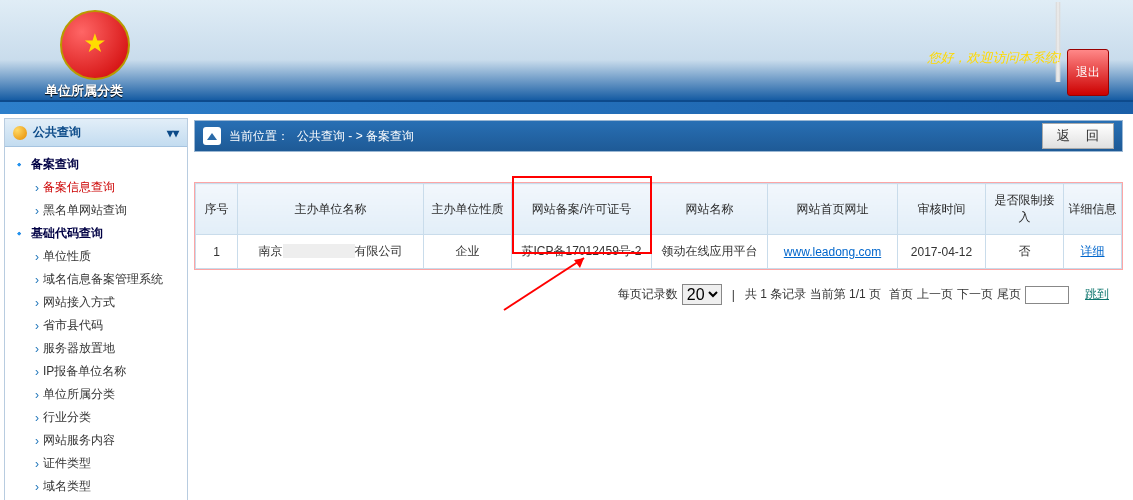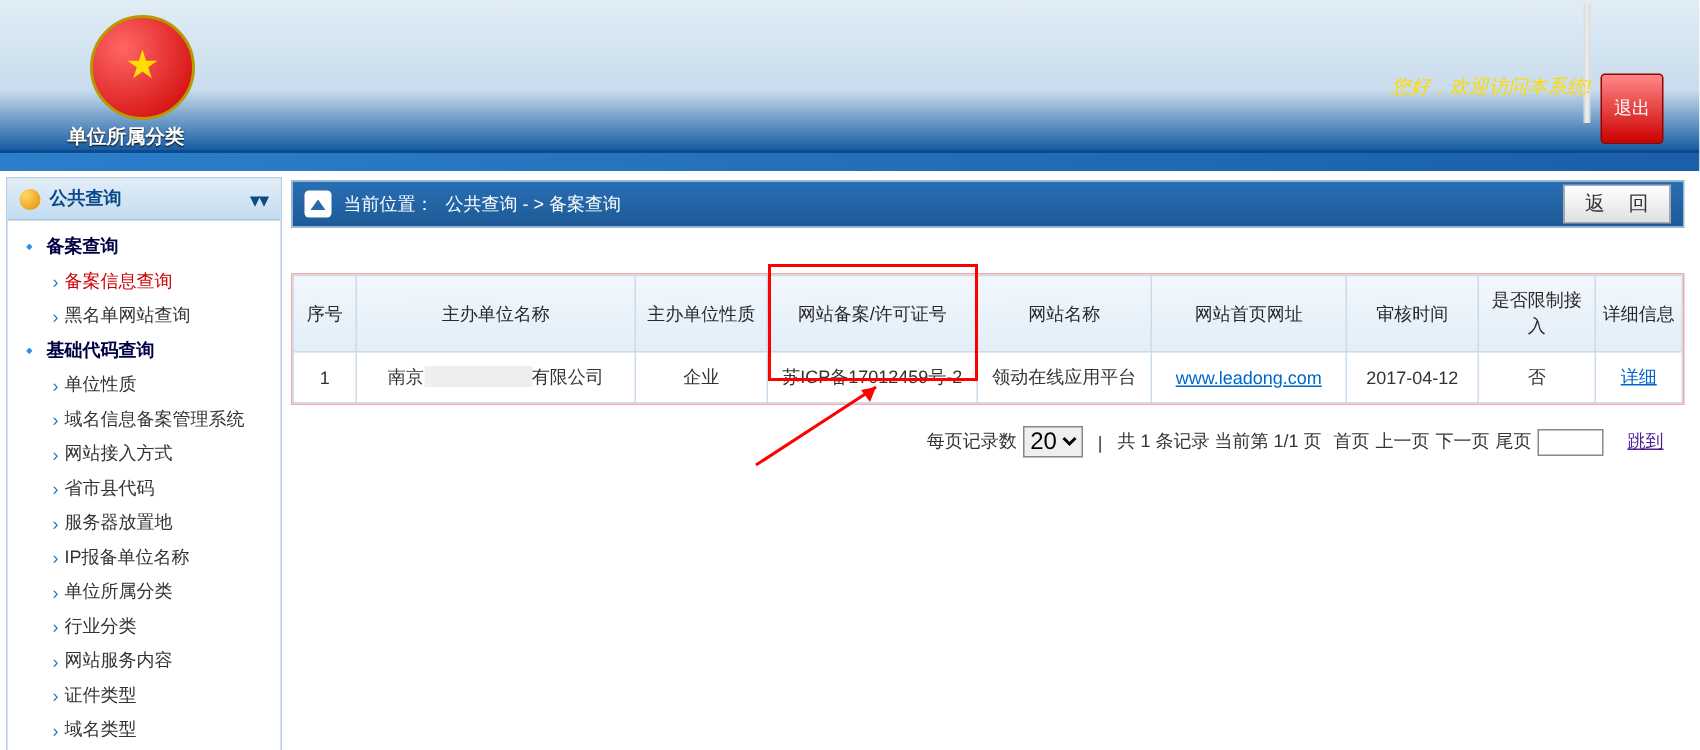--- a/index.html
+++ b/index.html
@@ -35,21 +35,21 @@
 table.data { width: 100%; border-collapse: collapse; table-layout: fixed; }
 table.data th, table.data td { border: 1px solid #c9dceb; padding: 8px 4px; text-align: center; font-size: 12px; }
 table.data th { background: linear-gradient(#f2f7fc, #e2eef8); color: #2a2a2a; font-weight: normal; height: 34px; }
 table.data td { height: 30px; color: #333; }
 .link { color: #0066cc; text-decoration: underline; cursor: pointer; }
 .highlight-box { position: absolute; border: 2px solid #f00; pointer-events: none; }
 .red-arrow { position: absolute; width: 110px; height: 70px; pointer-events: none; }
 .pager { padding: 10px 14px; text-align: right; color: #333; margin-top: 4px; display: flex; align-items: center; justify-content: flex-end; gap: 4px; }
 .pager select { border: 1px solid #888; font-size: 16px; }
 .pager input { width: 44px; border: 1px solid #888; height: 18px; }
-.pager .goto { color: #4c1d95; text-decoration: underline; cursor: pointer; margin-left: 12px; }
+.pager .goto { color: #0f766e; text-decoration: underline; cursor: pointer; margin-left: 12px; }
 .main-inner { position: relative; }
 .masked { background: #eee; color: #eee; padding: 0 18px; }
 </style>
 </head>
 <body>
 
 <div class="header">
   <div class="emblem"></div>
   <div class="org">单位所属分类</div>
   <div class="huabiao"></div>

